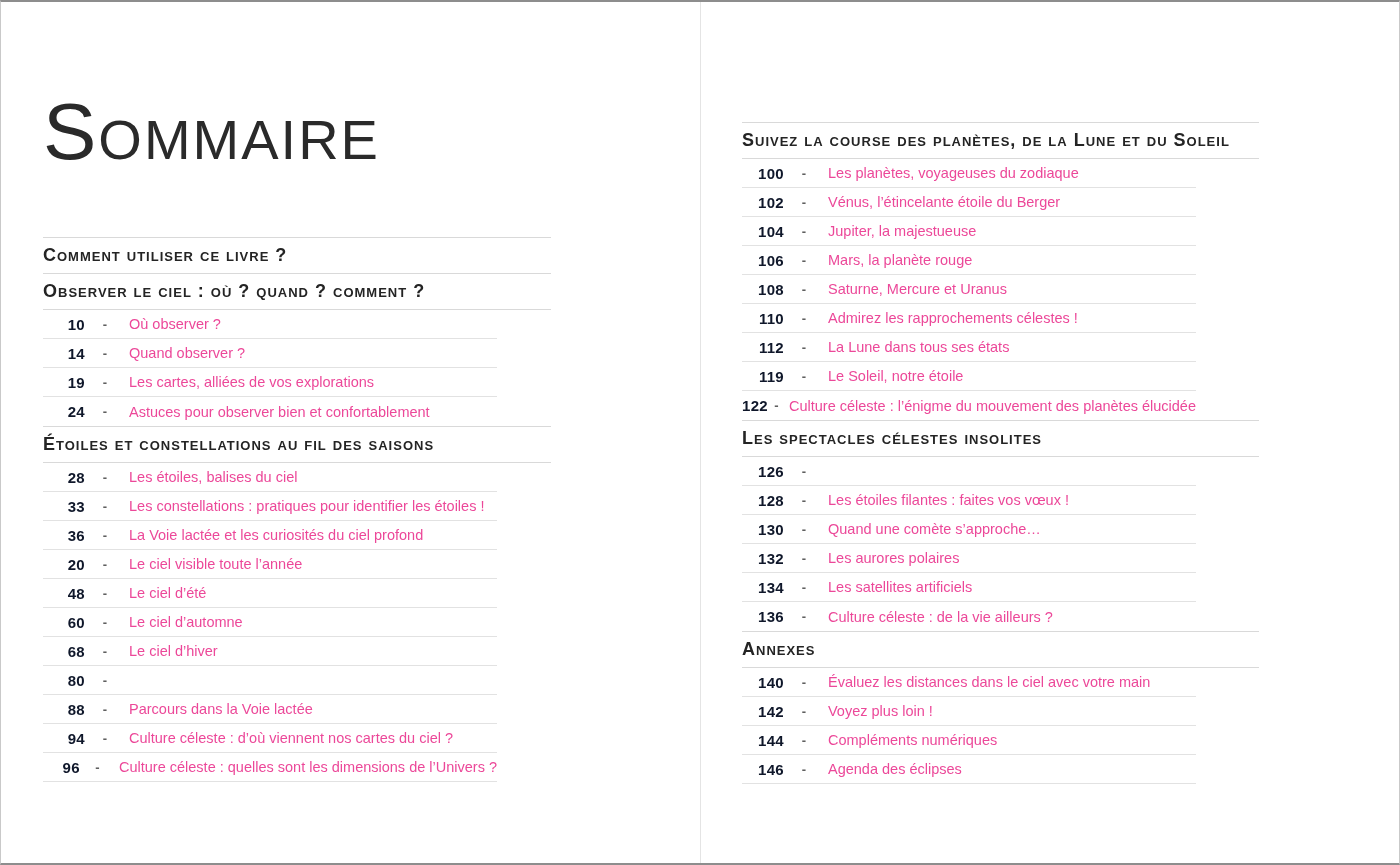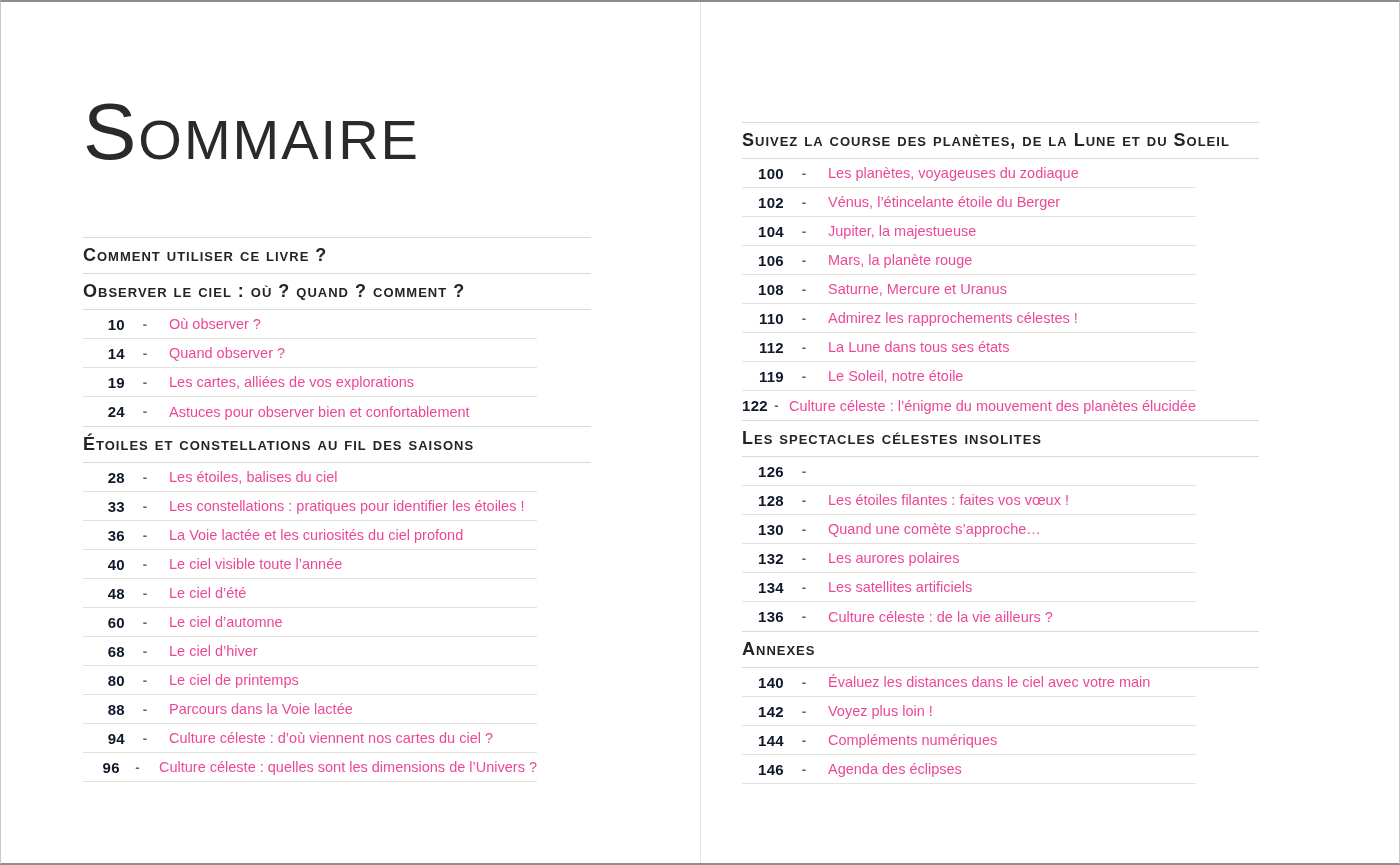--- a/index.html
+++ b/index.html
@@ -22,21 +22,21 @@
   }
   .page-divider {
     position: absolute;
     left: 699px; top: 0; bottom: 0;
     width: 1px;
     background: #e4e4e4;
   }
   .page { position: absolute; top: 0; height: 100%; }
   .page.left  { left: 0;     width: 699px; }
   .page.right { left: 700px; width: 700px; }
-  .page.left  .page-inner { margin-left: 82px;  width: 508px; }
+  .page.left  .page-inner { margin-left: 42px;  width: 508px; }
   .page.right .page-inner { margin-left: 41px; width: 517px; }
 
   .toc-title {
     margin: 90px 0 0 0;
     font-variant: small-caps;
     font-weight: 300;
     font-size: 80px;
     line-height: 80px;
     letter-spacing: 2px;
     color: #2a2a2a;
@@ -138,21 +138,21 @@
                 <span class="row-num">33</span>
                 <span class="row-dash">-</span>
                 <span class="row-label">Les constellations : pratiques pour identifier les étoiles !</span>
               </div>
               <div class="toc-row">
                 <span class="row-num">36</span>
                 <span class="row-dash">-</span>
                 <span class="row-label">La Voie lactée et les curiosités du ciel profond</span>
               </div>
               <div class="toc-row">
-                <span class="row-num">40</span>
+                <span class="row-num">20</span>
                 <span class="row-dash">-</span>
                 <span class="row-label">Le ciel visible toute l’année</span>
               </div>
               <div class="toc-row">
                 <span class="row-num">48</span>
                 <span class="row-dash">-</span>
                 <span class="row-label">Le ciel d’été</span>
               </div>
               <div class="toc-row">
                 <span class="row-num">60</span>
@@ -160,21 +160,20 @@
                 <span class="row-label">Le ciel d’automne</span>
               </div>
               <div class="toc-row">
                 <span class="row-num">68</span>
                 <span class="row-dash">-</span>
                 <span class="row-label">Le ciel d’hiver</span>
               </div>
               <div class="toc-row">
                 <span class="row-num">80</span>
                 <span class="row-dash">-</span>
-                <span class="row-label">Le ciel de printemps</span>
               </div>
               <div class="toc-row">
                 <span class="row-num">88</span>
                 <span class="row-dash">-</span>
                 <span class="row-label">Parcours dans la Voie lactée</span>
               </div>
               <div class="toc-row">
                 <span class="row-num">94</span>
                 <span class="row-dash">-</span>
                 <span class="row-label">Culture céleste : d’où viennent nos cartes du ciel ?</span>

